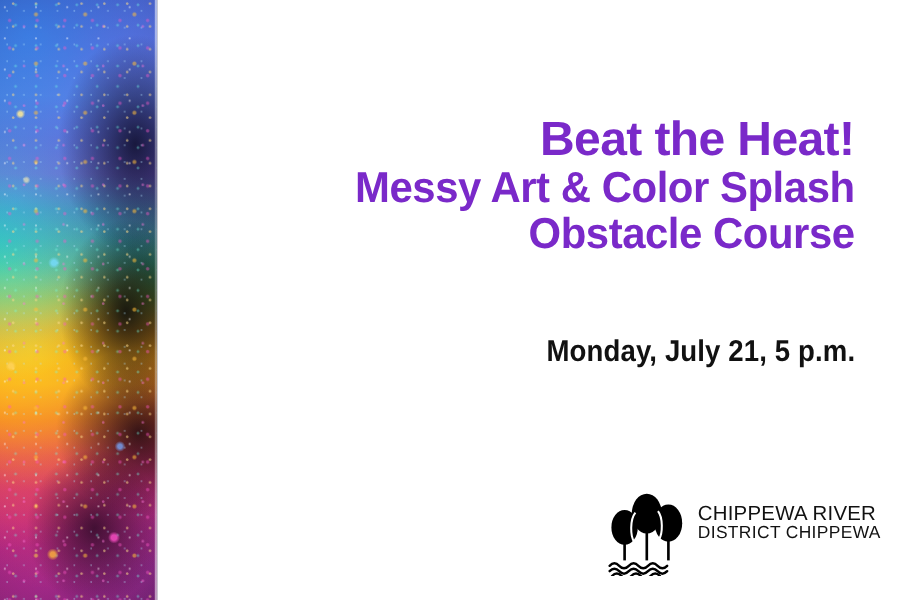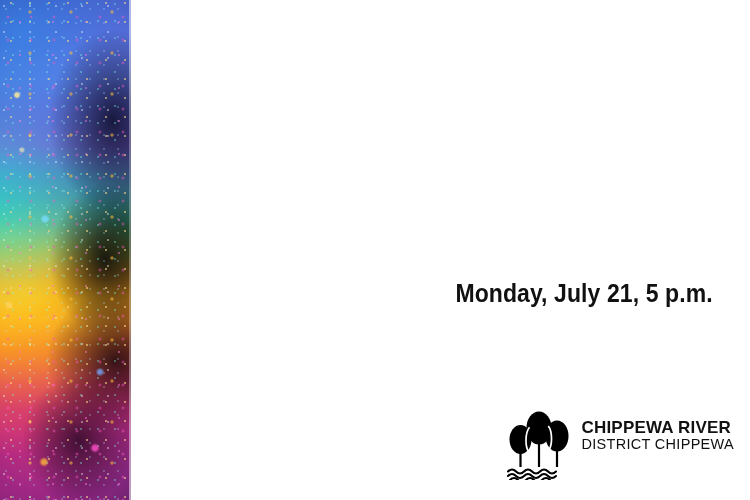--- a/index.html
+++ b/index.html
@@ -202,21 +202,21 @@
   #logo-wordmark {
     display: flex;
     flex-direction: column;
     justify-content: center;
     color: #111111;
     font-family: "Liberation Sans", sans-serif;
     padding-bottom: 14px;
   }
   .wm-top {
     font-size: 17px;
-    font-weight: bold;
+    font-weight: normal;
     letter-spacing: 0.2px;
     line-height: 1.06;
     white-space: nowrap;
   }
   .wm-bottom {
     font-size: 14.5px;
     font-weight: normal;
     letter-spacing: 0.3px;
     line-height: 1.1;
     white-space: nowrap;
@@ -232,20 +232,25 @@
     <div class="art-layer art-bloom"></div>
     <div class="art-layer art-shadow"></div>
     <div class="art-layer art-speck"></div>
     <div class="art-layer art-speck2"></div>
     <div class="art-layer art-glint"></div>
     <div class="art-seam"></div>
   </div>
 
   <div id="content">
 
+    <div id="headline">
+      <span class="hl-1">Beat the Heat!</span>
+      <span class="hl-2">Messy Art &amp; Color Splash</span>
+      <span class="hl-3">Obstacle Course</span>
+    </div>
 
     <div id="event-datetime">Monday,  July 21, 5 p.m.</div>
 
     <div id="library-logo">
       <svg id="logo-mark" viewBox="0 0 66 74" aria-hidden="true">
 
         <ellipse cx="14.5" cy="33.5" rx="11" ry="14.5" fill="#000000"></ellipse>
         <rect x="13.4" y="45" width="2.2" height="16" fill="#000000"></rect>
 
         <ellipse cx="51" cy="30" rx="11.5" ry="15.5" fill="#000000"></ellipse>

